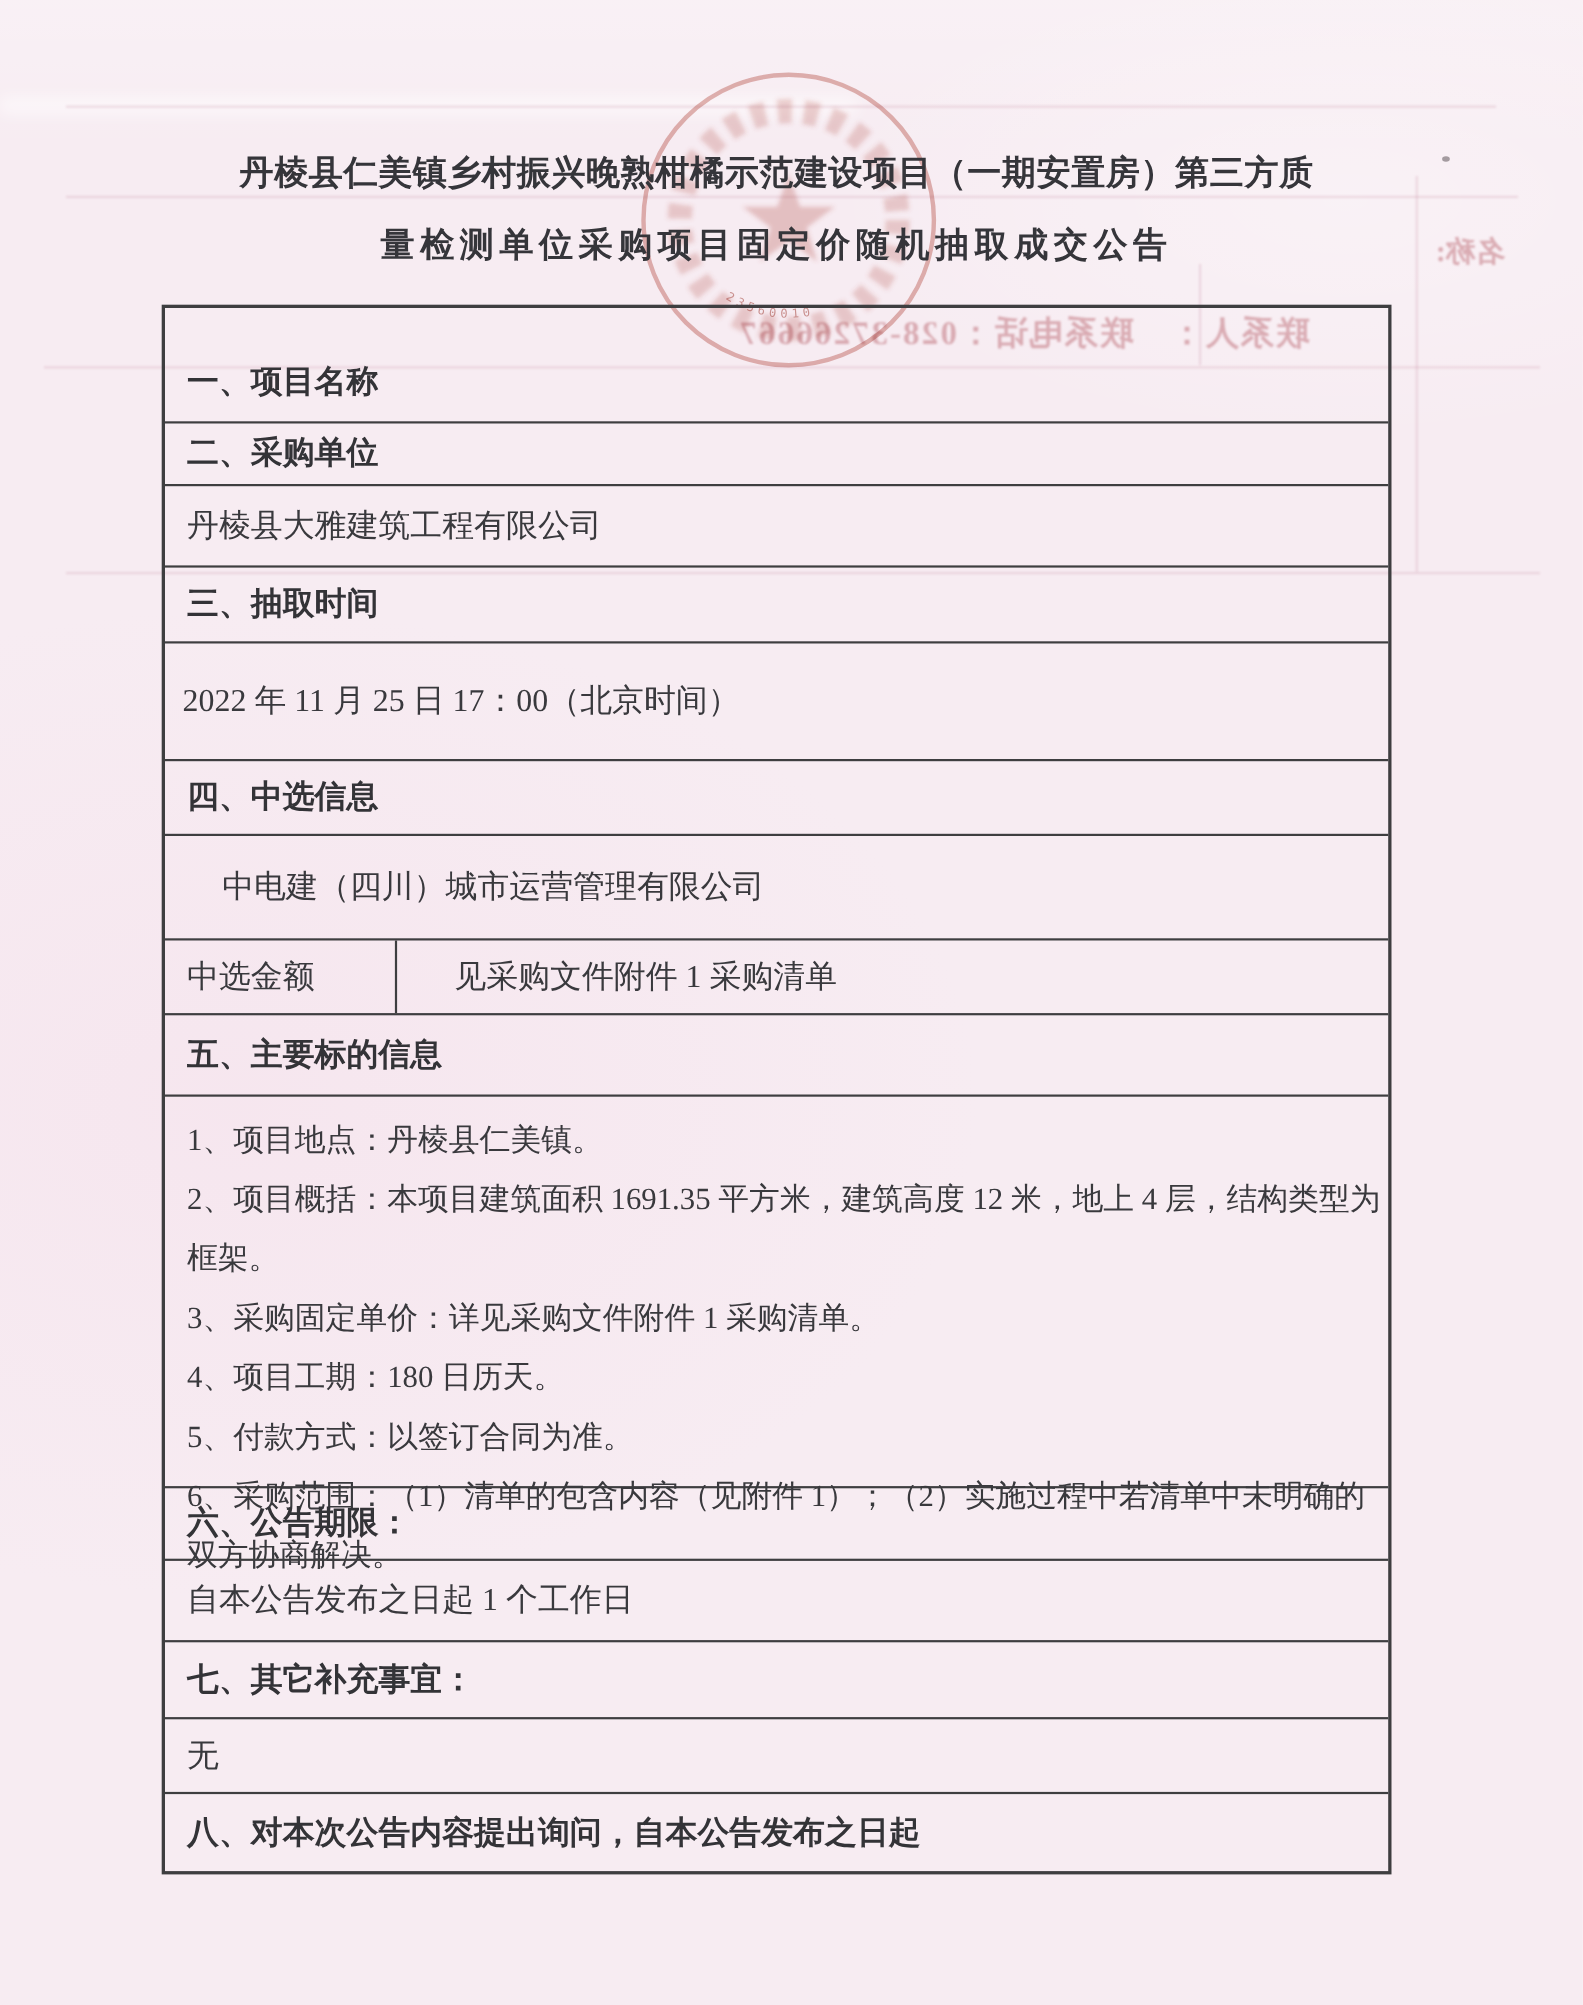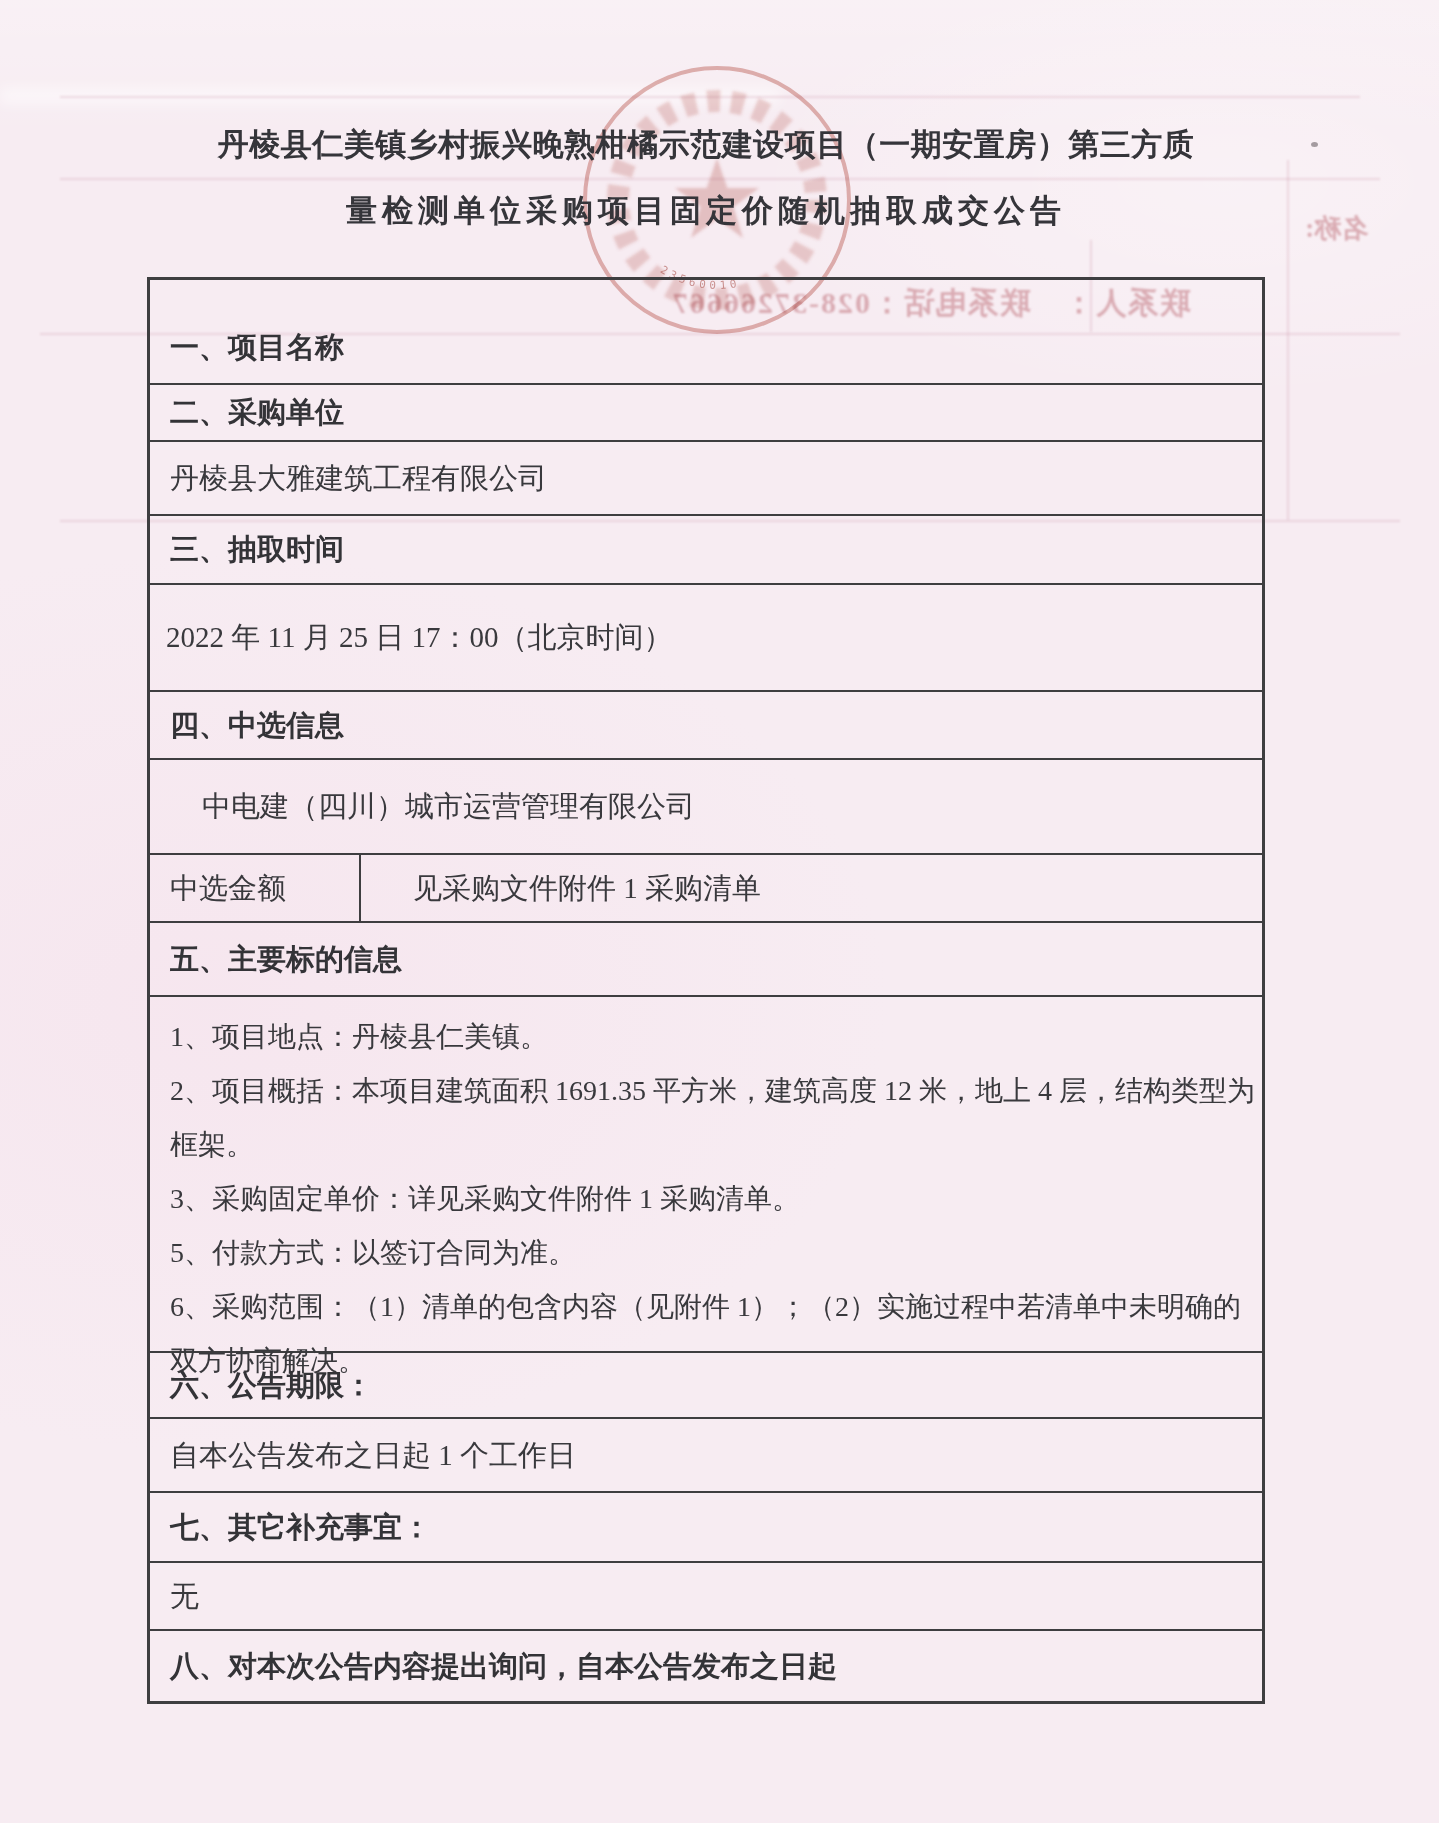--- a/index.html
+++ b/index.html
@@ -31,20 +31,21 @@
   #bleedName{left:1305px;top:210px;font-size:27px;}
   .speck{position:absolute;left:1311px;top:142px;width:7px;height:5px;
     background:rgba(95,85,90,0.55);border-radius:50%;}
   
   .stamp{position:absolute;left:572px;top:52px;mix-blend-mode:multiply;opacity:0.92;}
   
   .title-line{
     position:absolute;left:150px;width:1112px;
     text-align:center;font-weight:bold;font-size:31px;line-height:42px;
     color:#35353a;
+    margin-top:12px;
   }
   #title1{top:124px;letter-spacing:0.5px;}
   #title2{top:190px;letter-spacing:5px;}
   
   .doc-table{
     position:absolute;left:147px;top:277px;width:1118px;
     border:3px solid #3e3e40;
     box-sizing:border-box;
   }
   .row{
@@ -132,20 +133,21 @@
     <div class="row r9">
       <div class="cell-l">中选金额</div>
       <div class="cell-r">见采购文件附件 1 采购清单</div>
     </div>
 
     <div class="row heading r10">五、主要标的信息</div>
     <div class="row r11">
       <p class="item">1、项目地点：丹棱县仁美镇。</p>
       <p class="item">2、项目概括：本项目建筑面积 1691.35 平方米，建筑高度 12 米，地上 4 层，结构类型为框架。</p>
       <p class="item">3、采购固定单价：详见采购文件附件 1 采购清单。</p>
+      <p class="item">4、项目工期：180 日历天。</p>
       <p class="item">5、付款方式：以签订合同为准。</p>
       <p class="item">6、采购范围：（1）清单的包含内容（见附件 1）；（2）实施过程中若清单中未明确的双方协商解决。</p>
     </div>
 
     <div class="row heading r12">六、公告期限：</div>
     <div class="row r13">
       <span>自本公告发布之日起 1 个工作日</span>
     </div>
 
     <div class="row heading r14">七、其它补充事宜：</div>

